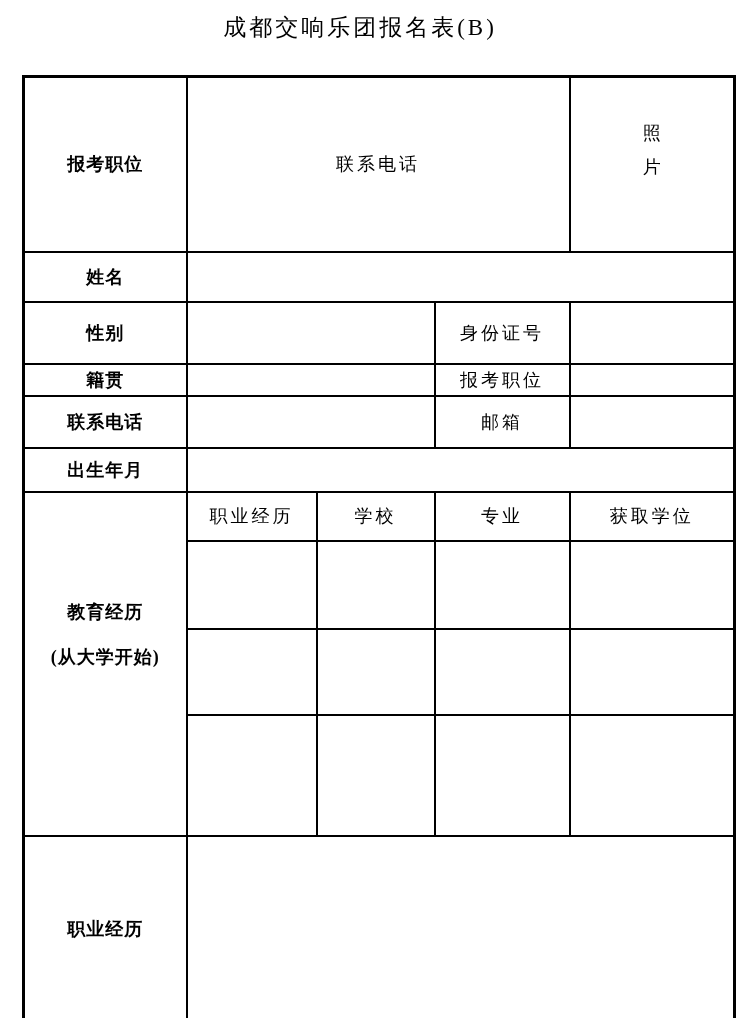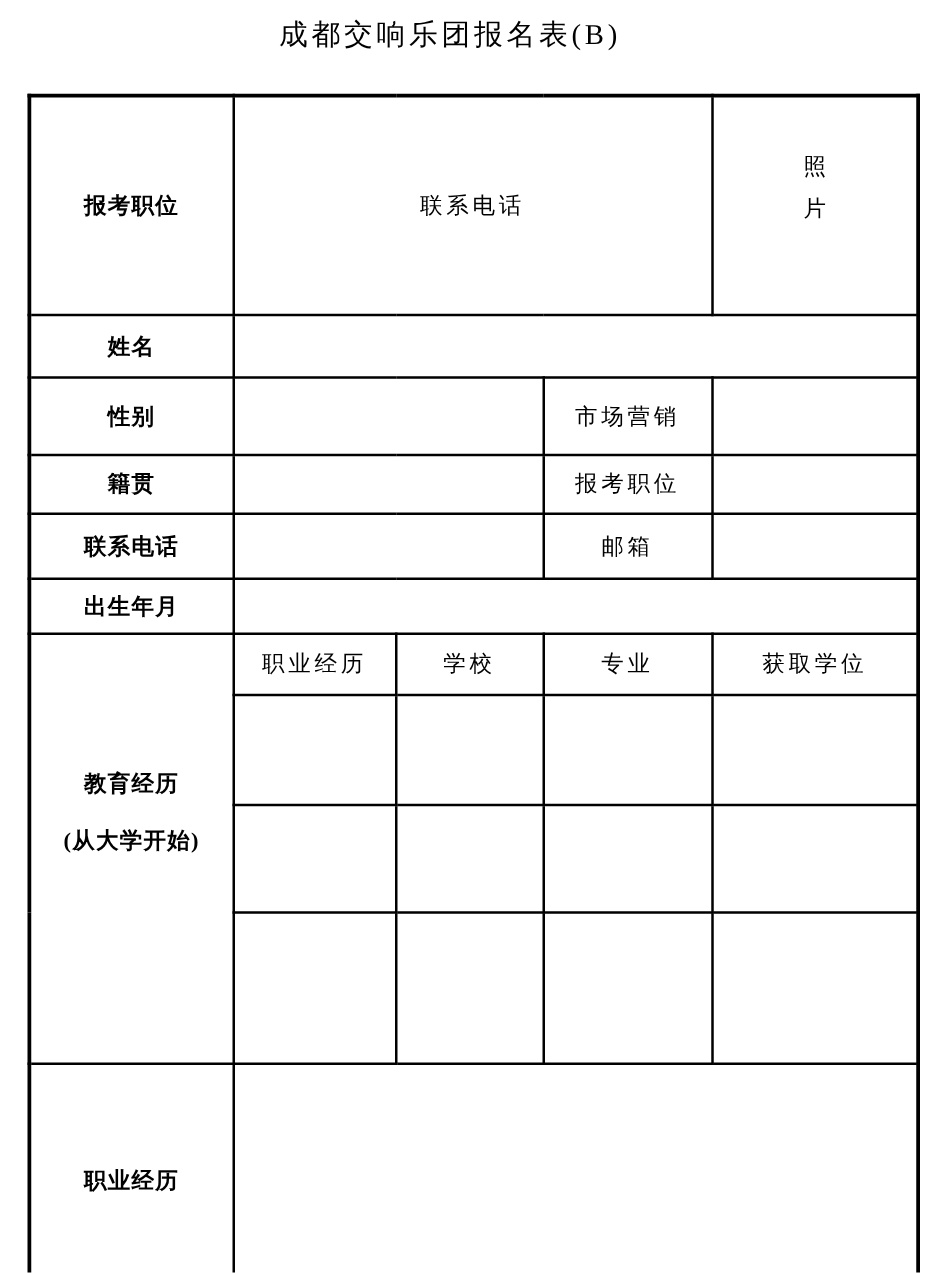--- a/index.html
+++ b/index.html
@@ -96,25 +96,25 @@
     </tr>
 
     <tr style="height:50px">
       <td class="lbl">姓名</td>
       <td class="val" colspan="4"></td>
     </tr>
 
     <tr style="height:62px">
       <td class="lbl">性别</td>
       <td class="val" colspan="2"></td>
-      <td class="mid">市场营销</td>
+      <td class="mid">身份证号</td>
       <td class="val"></td>
     </tr>
 
-    <tr style="height:47px">
+    <tr style="height:32px">
       <td class="lbl">籍贯</td>
       <td class="val" colspan="2"></td>
       <td class="mid">报考职位</td>
       <td class="val"></td>
     </tr>
 
     <tr style="height:52px">
       <td class="lbl">联系电话</td>
       <td class="val" colspan="2"></td>
       <td class="mid">邮箱</td>

